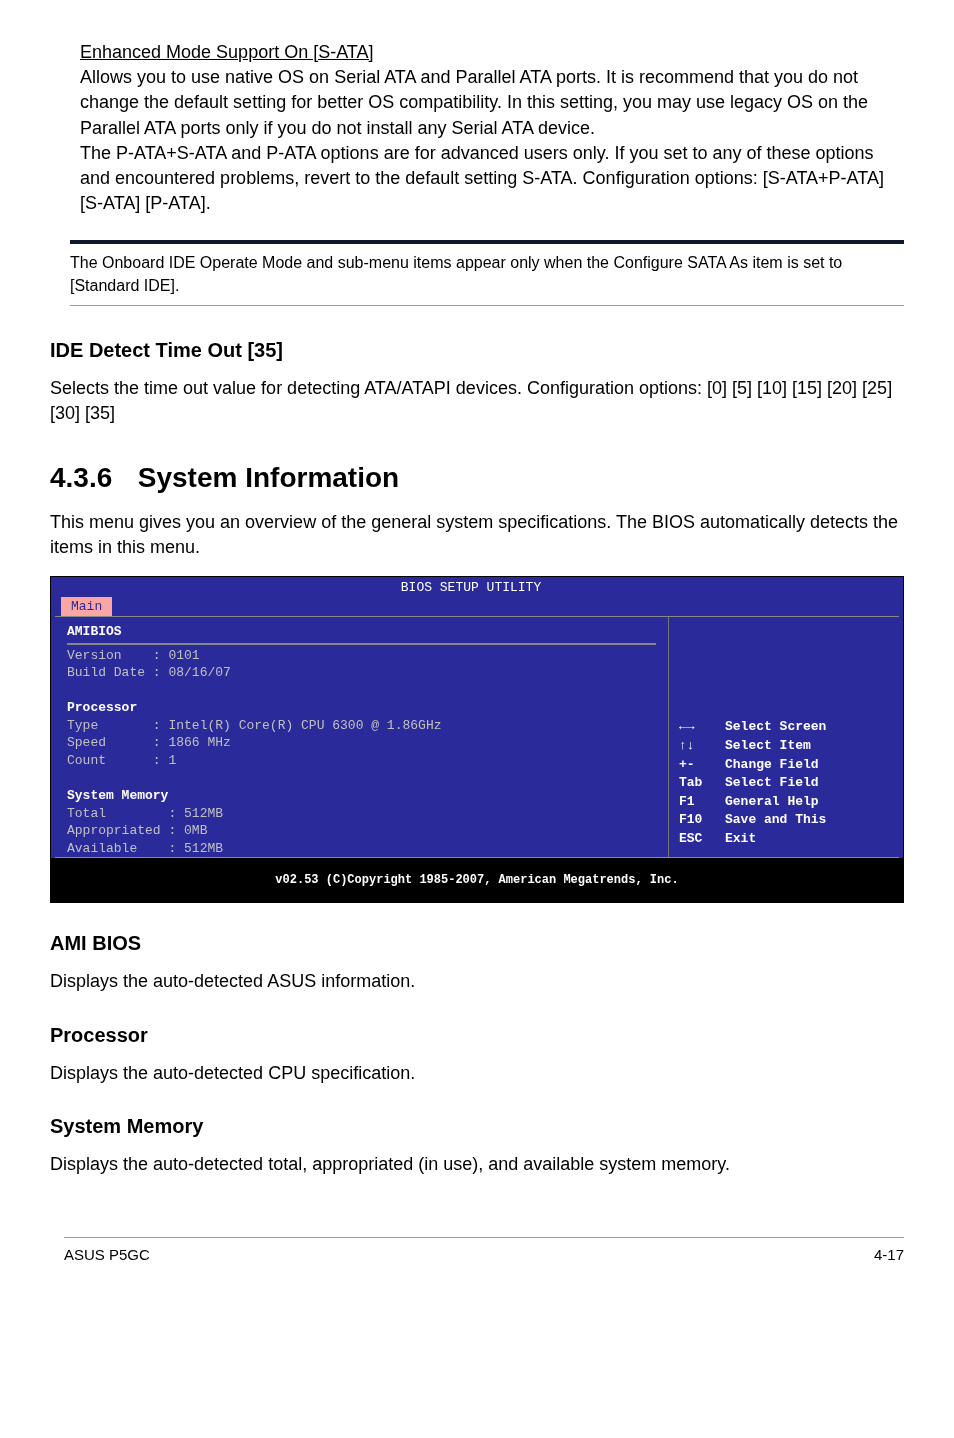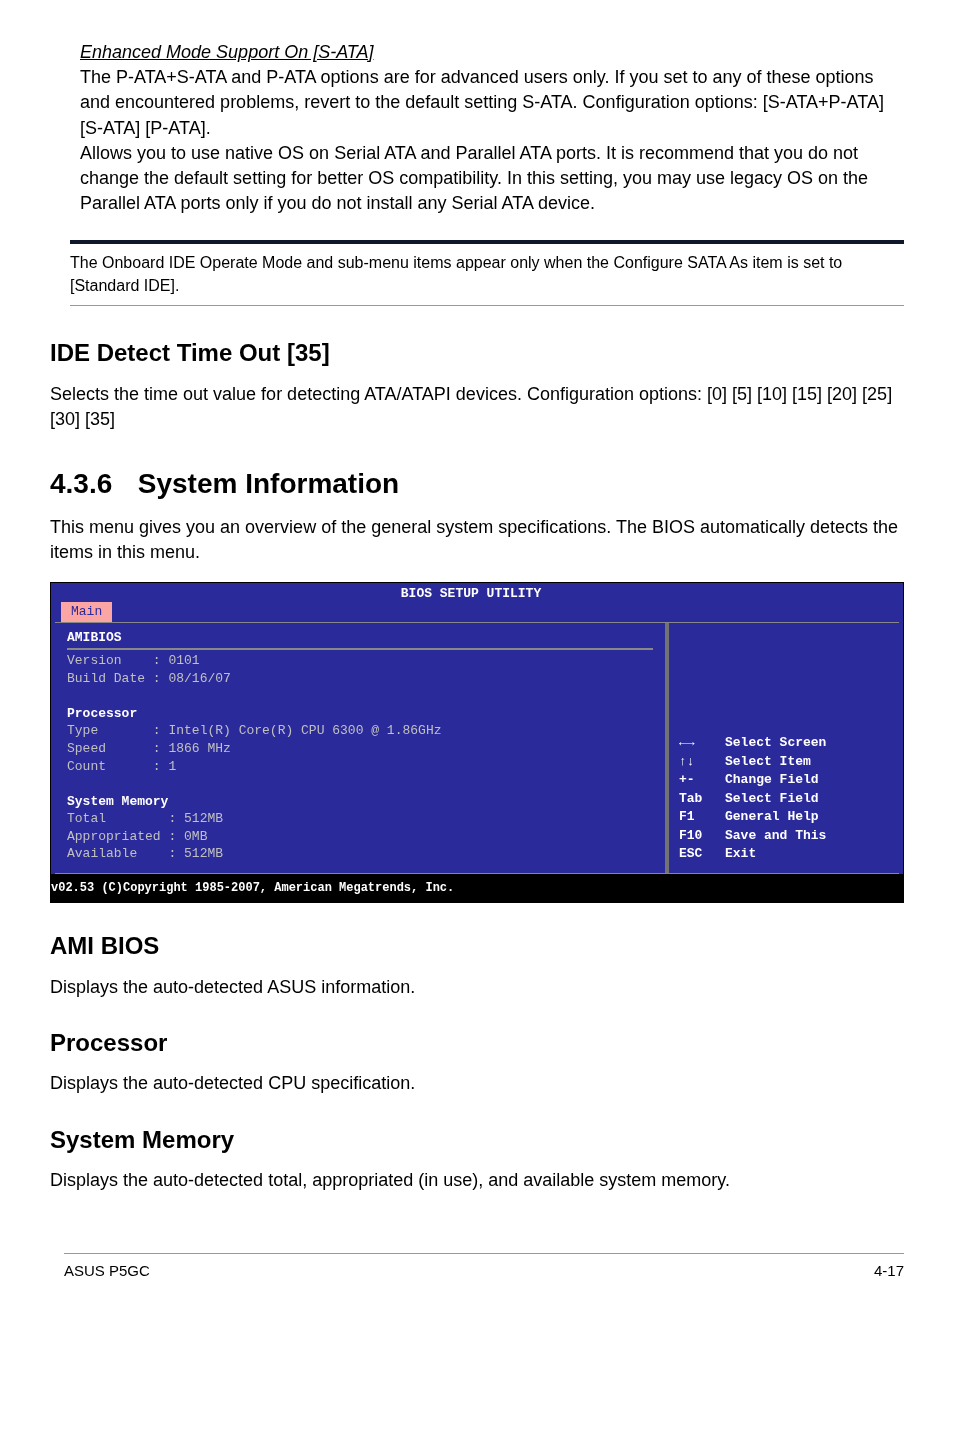--- a/index.html
+++ b/index.html
@@ -7,72 +7,72 @@
     font-size: 18px;
     line-height: 1.4;
     color: #000;
     background: #fff;
     margin: 0;
     padding: 40px 50px;
     width: 954px;
     box-sizing: border-box;
   }
   .indent { margin-left: 30px; }
-  .underline-italic { font-style: italic; text-decoration: underline; margin-top: 36px; }
+  .underline-italic { text-decoration: underline; margin-top: 36px; }
   .note-block {
     display: flex;
     align-items: flex-start;
     gap: 20px;
     margin: 24px 0 30px 0;
   }
   .note-text {
     border-top: 4px solid #0f172a;
     border-bottom: 1px solid #999;
     padding: 8px 0;
     flex: 1;
     font-size: 16px;
   }
-  h2.option { font-size: 24px; font-weight: bold; margin: 26px 0 6px 0; }
+  h2.option { font-size: 20px; font-weight: bold; margin: 26px 0 6px 0; }
   h2.section { font-size: 28px; font-weight: bold; margin: 32px 0 10px 0; }
   .section-num { display:inline-block; width:80px; }
   p { margin: 12px 0 14px 0; }
 
   .bios {
     background: #2a2a9a;
     color: #c0c0c0;
     font-family: "Courier New", monospace;
     font-size: 13px;
     line-height: 1.35;
     border: 1px solid #000;
     margin: 16px 0 18px 0;
   }
   .bios-title {
     color: #fff;
     text-align: center;
-    font-weight: bold;
+    font-weight: normal;
     padding: 2px 12px 0 0;
   }
   .bios-tabs { padding: 0 10px; }
   .bios-tab {
     display: inline-block;
     background: #fca5a5;
     color: #2a2a9a;
     padding: 1px 10px;
     font-weight: normal;
   }
   .bios-body {
     display: flex;
     border-top: 1px solid #888;
     border-bottom: 1px solid #888;
     margin: 0 4px;
   }
   .bios-left {
     flex: 1;
-    padding: 6px 12px 10px 12px;
-    border-right: 4px solid #737373;
+    padding: 6px 12px 0 12px;
+    border-right: 1px solid #737373;
     white-space: pre;
   }
   .bios-right {
     width: 210px;
     padding: 6px 10px 10px 10px;
     display: flex;
     flex-direction: column;
     justify-content: flex-end;
   }
   .bios-left b, .bios-heading { color: #fff; font-weight: bold; }
@@ -81,42 +81,42 @@
     display: grid;
     grid-template-columns: 40px 1fr;
     column-gap: 6px;
     row-gap: 1px;
     color: #fff;
     font-weight: bold;
   }
   .bios-footer {
     background: #000;
     color: #fff;
-    text-align: left;
+    text-align: center;
     font-weight: bold;
-    padding: 6px 0;
+    padding: 14px 0;
     font-size: 12px;
   }
   .page-footer {
     border-top: 1px solid #999;
     margin-top: 60px;
     padding-top: 6px;
     display: flex;
     justify-content: space-between;
     font-size: 15px;
     margin-left: 14px;
   }
 </style>
 </head>
 <body>
 
 <div class="indent">
   <span class="underline-italic">Enhanced Mode Support On [S-ATA]</span>
+  <div>Allows you to use native OS on Serial ATA and Parallel ATA ports. It is recommend that you do not change the default setting for better OS compatibility. In this setting, you may use legacy OS on the Parallel ATA ports only if you do not install any Serial ATA device.</div>
   <div>The P-ATA+S-ATA and P-ATA options are for advanced users only. If you set to any of these options and encountered problems, revert to the default setting S-ATA. Configuration options: [S-ATA+P-ATA] [S-ATA] [P-ATA].</div>
-  <div>Allows you to use native OS on Serial ATA and Parallel ATA ports. It is recommend that you do not change the default setting for better OS compatibility. In this setting, you may use legacy OS on the Parallel ATA ports only if you do not install any Serial ATA device.</div>
 </div>
 
 <div class="note-block">
   <div>
     <svg viewBox="0 0 64 64">
       <ellipse cx="28" cy="54" rx="20" ry="6" fill="#d6e4d6" stroke="#9bb59b"></ellipse>
       <polygon points="12,50 48,14 54,20 18,56" fill="#e8e8e8" stroke="#666"></polygon>
       <polygon points="12,50 18,56 8,58" fill="#ccc" stroke="#666"></polygon>
       <line x1="48" y1="14" x2="54" y2="20" stroke="#666"></line>
     </svg>

